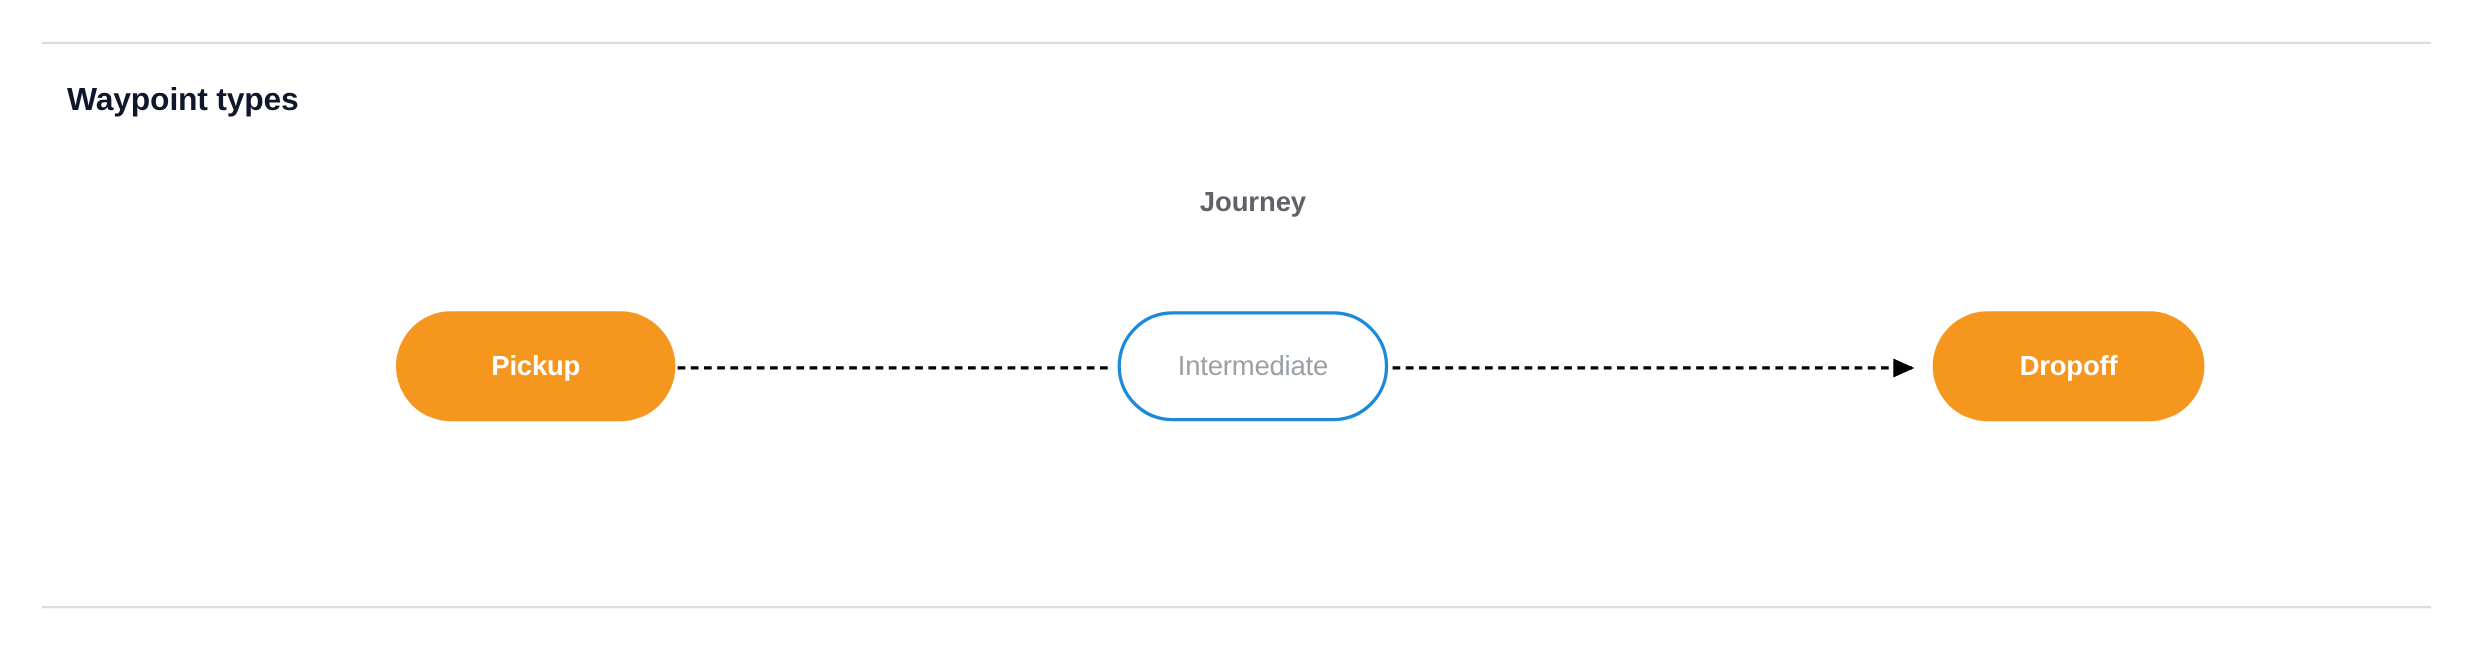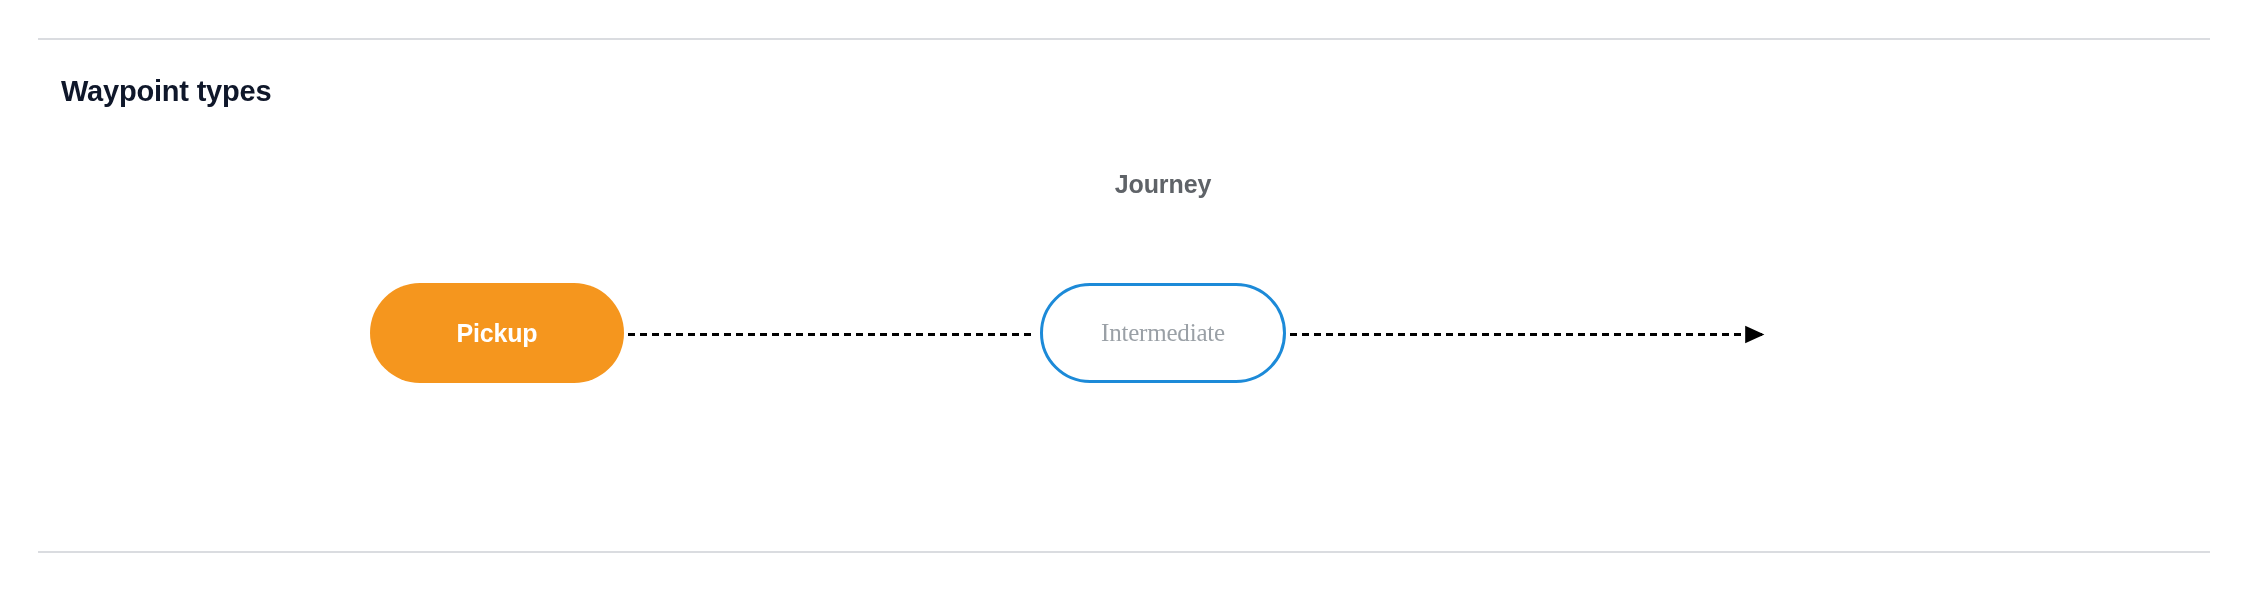--- a/index.html
+++ b/index.html
@@ -44,21 +44,20 @@
     white-space: nowrap;
   }
 
   
   .diagram {
     position: absolute;
     left: 0;
     top: 0;
     width: 1888px;
     height: 592px;
-    margin-left: 24px;
   }
 
   .journey-label {
     position: absolute;
     left: 1016px;
     top: 170px;
     width: 246px;
     text-align: center;
     font-size: 25px;
     font-weight: 700;
@@ -75,35 +74,34 @@
     display: flex;
     align-items: center;
     justify-content: center;
     border-radius: 50px;
     font-size: 25px;
     letter-spacing: -0.2px;
     white-space: nowrap;
   }
 
   .node-pickup {
-    left: 346px;
+    left: 360px;
     width: 254px;
     background: #f5961e;
     color: #ffffff;
     font-weight: 700;
   }
 
   .node-intermediate {
     left: 1016px;
     width: 246px;
     background: #ffffff;
     border: 3px solid #1c8ad8;
     color: #9aa0a6;
     font-weight: 400;
-    font-family: Liberation Serif, serif;
   }
 
   .node-dropoff {
     left: 1757px;
     width: 247px;
     background: #f5961e;
     color: #ffffff;
     font-weight: 700;
   }
 
@@ -141,18 +139,21 @@
     </svg>
 
     <div class="node node-pickup">
       <span>Pickup</span>
     </div>
 
     <div class="node node-intermediate">
       <span>Intermediate</span>
     </div>
 
+    <div class="node node-dropoff">
+      <span>Dropoff</span>
+    </div>
 
   </div>
 
   <div class="rule rule-bottom"></div>
 
 </div>
 
 </body></html>

